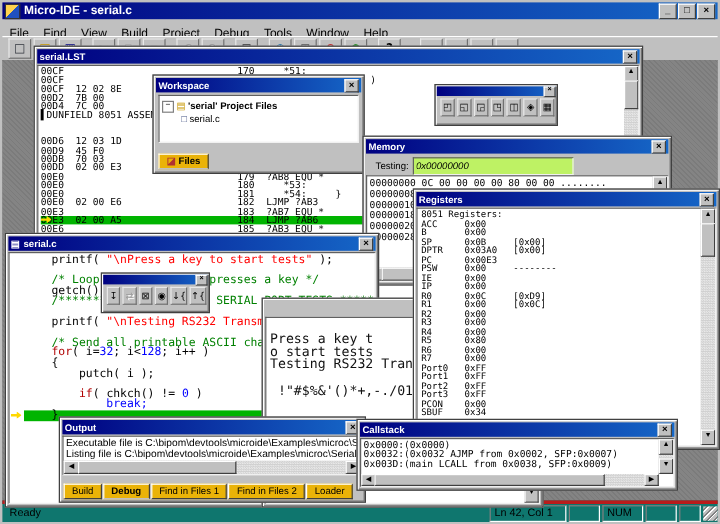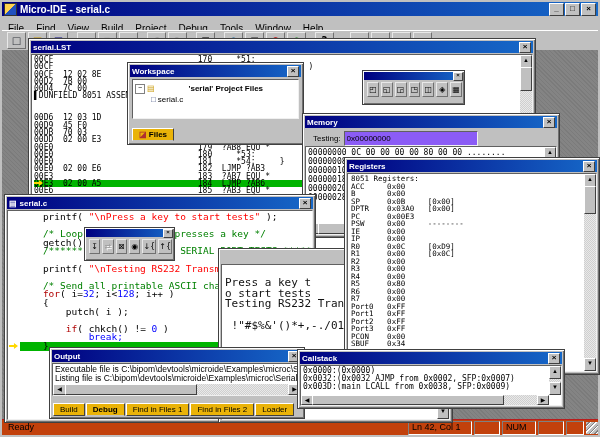--- a/index.html
+++ b/index.html
@@ -72,30 +72,30 @@
     border-color:#fff #404040 #404040 #fff;font-size:6px;line-height:5px;text-align:center;font-weight:bold;}
   .btnrow{display:flex;align-items:center;padding-left:2px;}
   .btnrow .tbtn{width:12px;height:13px;}
   .btnrow .tbtn .g{font-size:8px;line-height:8px;}
   
   .memrow{display:flex;align-items:center;height:16px;padding:1px 2px;font-size:8px;}
   .combo{width:66px;height:13px;background:#fff;border:1px solid;border-color:#606060 #f0f0f0 #f0f0f0 #606060;
     display:flex;align-items:center;font-size:8px;padding-left:2px;}
   .combo .da{margin-left:auto;width:11px;height:11px;background:#c0c0c0;border:1px solid;
     border-color:#fff #404040 #404040 #fff;font-size:6px;line-height:10px;text-align:center;}
-  .edit{height:13px;background:#8b5cf6;border:1px solid;border-color:#606060 #f0f0f0 #f0f0f0 #606060;
-    font-size:8px;font-family:"Liberation Sans",sans-serif;padding:0 2px;width:128px;}
+  .edit{height:13px;background:#bef264;border:1px solid;border-color:#606060 #f0f0f0 #f0f0f0 #606060;
+    font-size:8px;font-family:"Liberation Sans",sans-serif;padding:0 2px;width:128px;font-style:italic;}
   .mem-line,.reg-line{height:9px;font-size:8px;line-height:9px;}
   .reg-line{height:7.5px;font-size:7.5px;line-height:7.5px;}
   .term-line{height:10.8px;font-size:11px;line-height:10.8px;color:#111;}
   .out-line{height:9px;font-size:8.5px;line-height:9px;white-space:nowrap;font-family:"Liberation Sans",sans-serif;}
   .cs-line{height:8px;font-size:8px;line-height:8px;}
   
-  .statusbar{position:absolute;left:2px;right:2px;bottom:2px;height:15px;background:#c2410c;
-    border-top:1px solid #b91c1c;display:flex;align-items:center;font-size:9px;}
+  .statusbar{position:absolute;left:2px;right:2px;bottom:2px;height:15px;background:#0f766e;
+    border-top:3px solid #b91c1c;display:flex;align-items:center;font-size:9px;}
   .spanel{height:12px;margin-left:2px;border:1px solid;border-color:#808080 #fff #fff #808080;
     padding:0 3px;line-height:11px;}
   .sp-ready{flex:1;border:none;padding-left:4px;}
   .grip{width:12px;height:12px;margin-left:2px;
     background:repeating-linear-gradient(135deg,#c0c0c0 0 2px,#808080 2px 3px,#fff 3px 4px);}
 </style>
 </head>
 <body>
 
 <div class="screen">
@@ -210,21 +210,21 @@
   <div class="win" style="left:127px;top:62px;width:171px;height:77px;z-index:2;">
     <div class="tbar">
       <span>Workspace</span>
       <div class="tclose">×</div>
     </div>
     <div style="position:absolute;left:4px;right:4px;top:16px;height:38px;background:#fff;
          border:1px solid;border-color:#606060 #f0f0f0 #f0f0f0 #606060;">
       <div class="tree-row" style="margin-top:3px;">
         <span class="expbox">−</span>
         <span class="tico" style="color:#c79600;">▤</span>
-        <span style="font-weight:bold;margin-left:32px;">'serial' Project Files</span>
+        <span style="font-weight:bold;">'serial' Project Files</span>
       </div>
       <div class="tree-row" style="padding-left:18px;">
         <span class="tico" style="color:#405080;">□</span>
         <span>serial.c</span>
       </div>
     </div>
     <div style="position:absolute;left:4px;bottom:3px;">
       <span class="tab active">
         <span style="color:#b03030;">◪</span>
         <span>Files</span>

